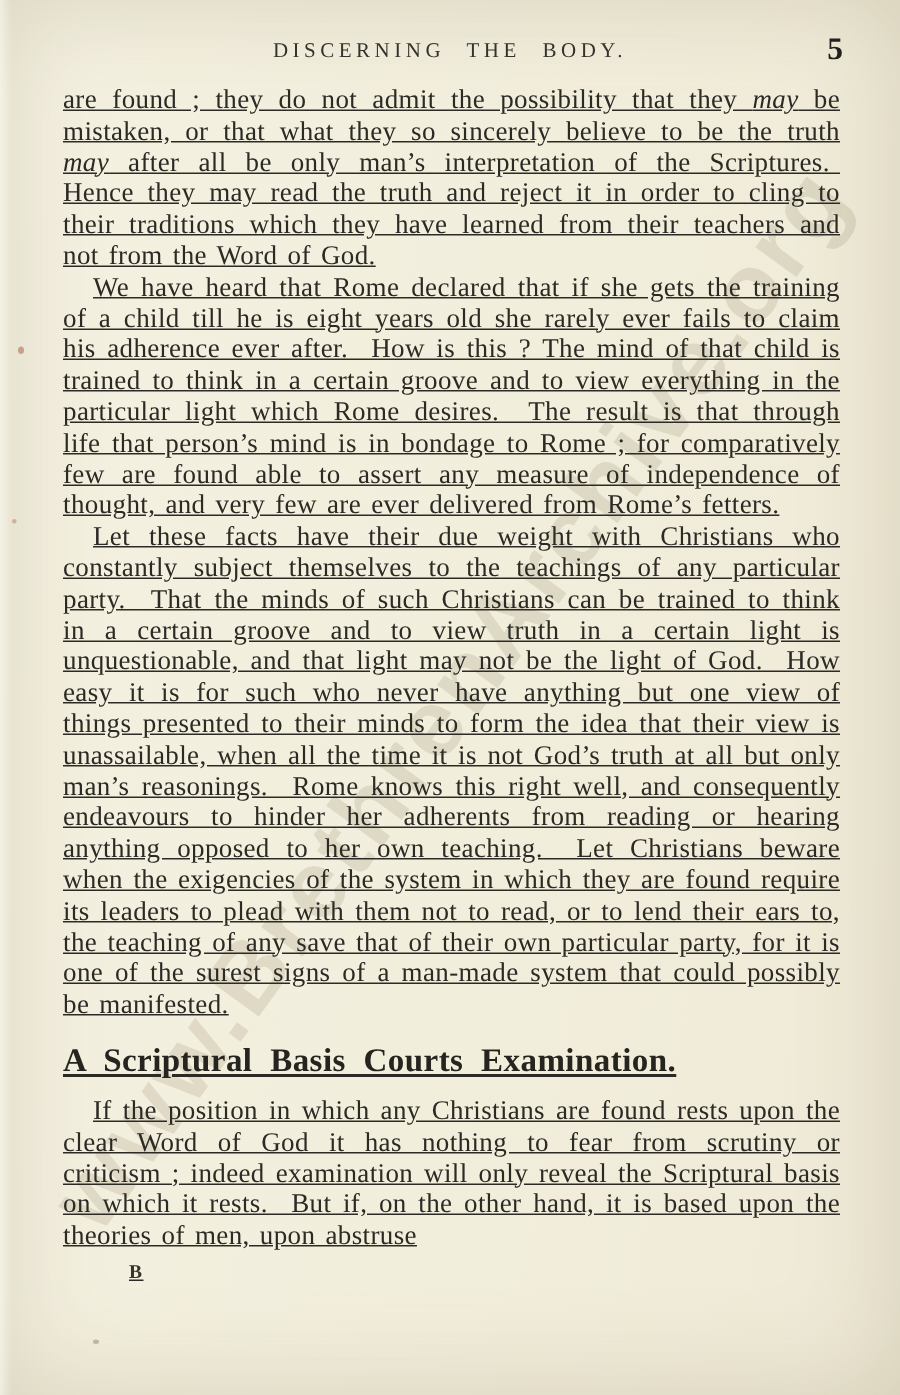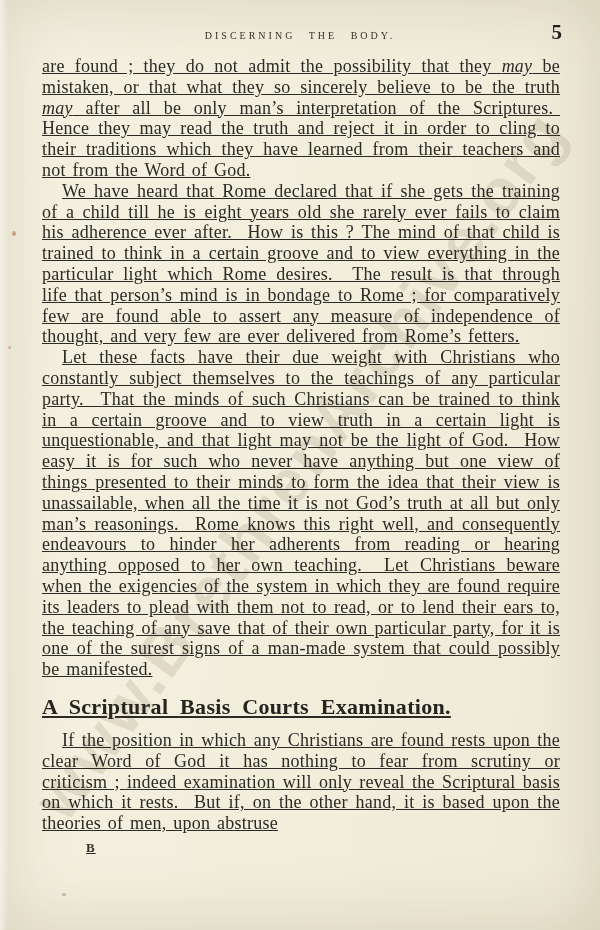--- a/index.html
+++ b/index.html
@@ -18,21 +18,21 @@
     position:absolute;left:50%;top:50%;
     transform:translate(-50%,-50%) rotate(-54deg);
     font-family:"Liberation Sans", sans-serif;font-weight:bold;
     font-size:64px;letter-spacing:3px;white-space:nowrap;
     color:rgba(122,112,85,0.17);pointer-events:none;
   }
   .running-header{
     position:absolute;top:25px;left:0;width:100%;text-align:center;
   }
   .header-title{
-    font-size:10px;letter-spacing:3px;word-spacing:8px;color:#34322b;
+    font-size:14px;letter-spacing:3px;word-spacing:8px;color:#34322b;
   }
   .page-number{
     position:absolute;right:38px;top:-5px;font-size:21px;font-weight:bold;color:#23211c;
   }
   .body-text{
     position:absolute;top:56px;left:42px;width:518px;
     font-size:18px;line-height:20.8px;text-align:justify;
     word-spacing:2px;letter-spacing:0.25px;color:#2c2a25;text-decoration:underline;
   }
   .para{margin:0;}

